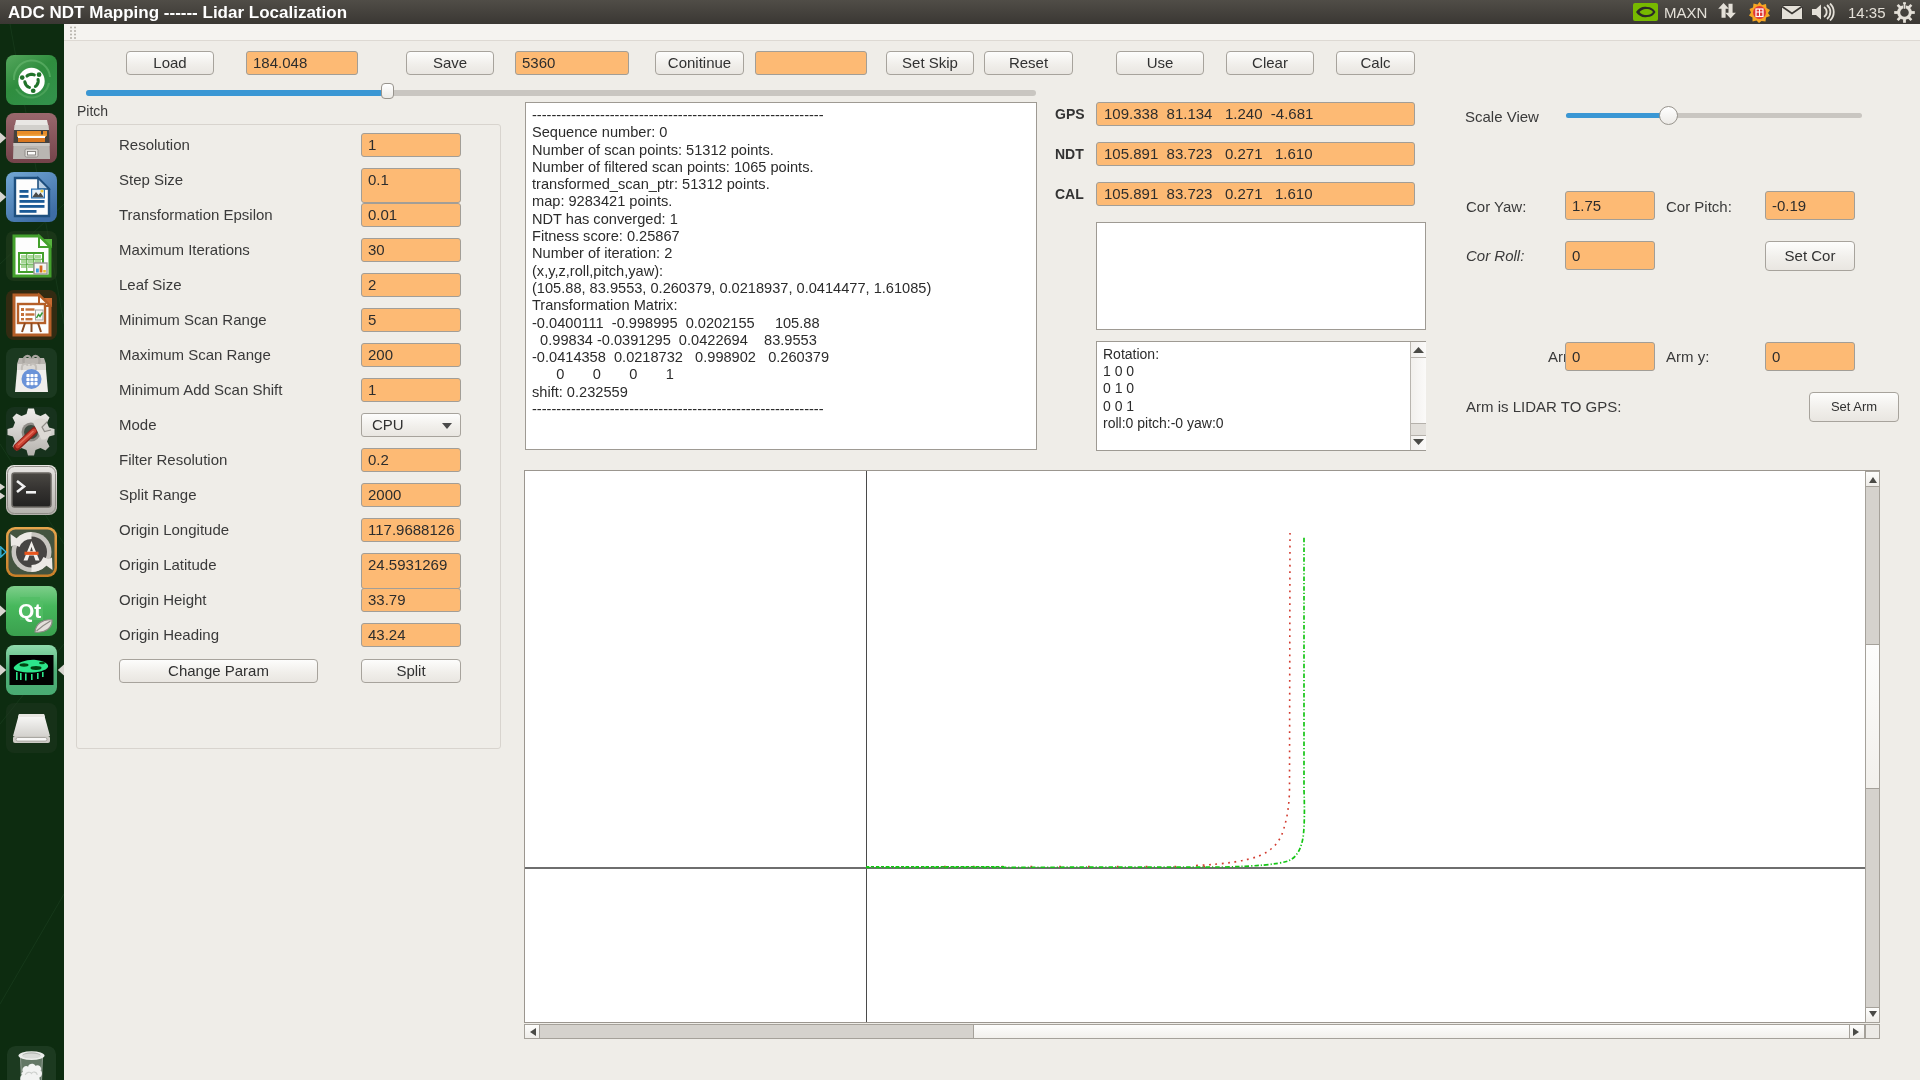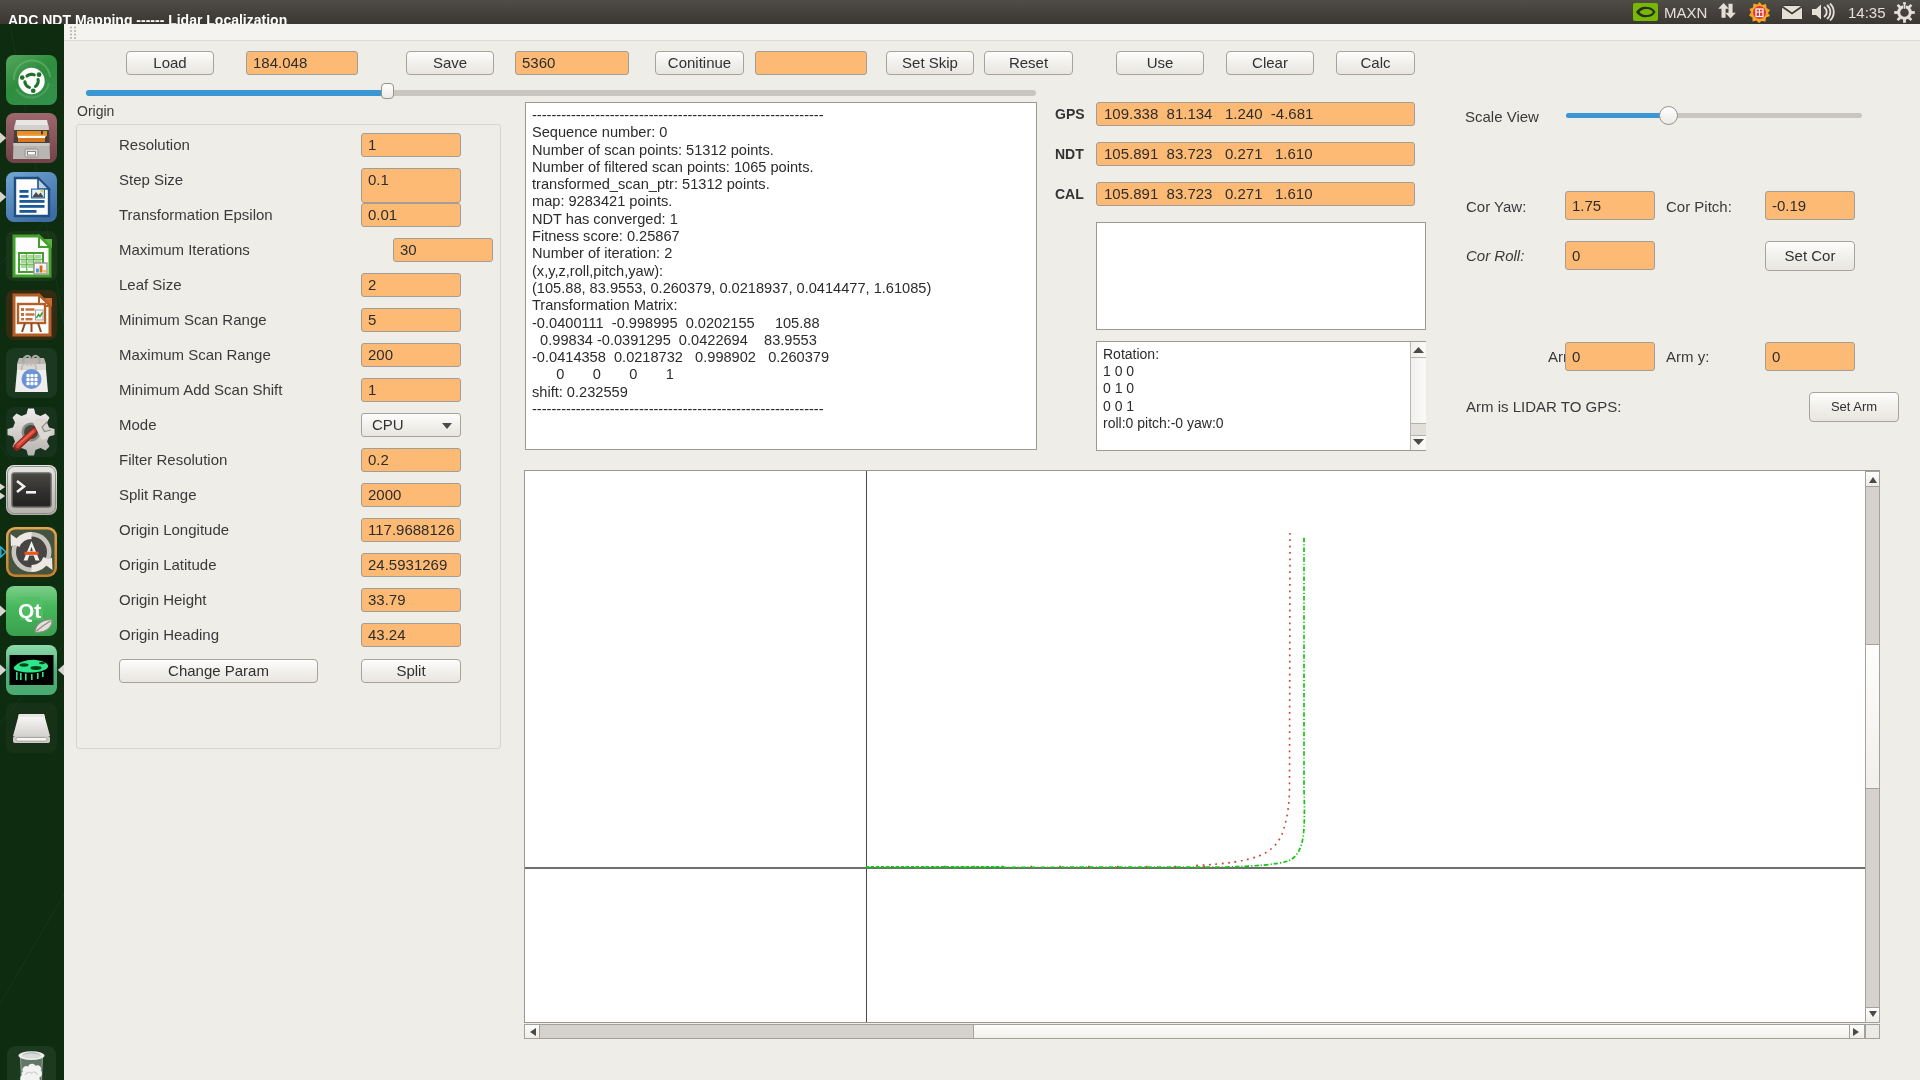--- a/index.html
+++ b/index.html
@@ -1,20 +1,20 @@
 <!DOCTYPE html>
 <html><head>
 <meta charset="utf-8">
 <style>
 * { margin:0; padding:0; box-sizing:border-box; }
 html,body { width:1920px; height:1080px; overflow:hidden; }
 body { font-family:"Liberation Sans", sans-serif; background:#efede8; position:relative; }
 .abs { position:absolute; }
 #panel { position:absolute; left:0; top:0; width:1920px; height:24px; background:linear-gradient(#504d47,#3a3733); }
-#panel .title { position:absolute; left:8px; top:3px; color:#ffffff; font-size:14px; font-weight:bold;margin-top:9px; }
+#panel .title { position:absolute; left:8px; top:3px; color:#ffffff; font-size:17px; font-weight:bold; }
 .tray { position:absolute; top:4px; color:#e4e0d8; font-size:15px; }
 #launcher { position:absolute; left:0; top:24px; width:64px; height:1056px; background:#0d2c10; overflow:hidden; }
 .licon { position:absolute; left:6px; width:51px; height:50px; z-index:1; }
 .btn { position:absolute; background:linear-gradient(#fdfdfc,#f1efeb 55%,#e9e6e1); border:1px solid #a7a39c; border-radius:4px; color:#313131; font-size:15px; text-align:center; }
 .inp { position:absolute; background:#fdba74; border:1px solid #a29e97; border-radius:3px; color:#2d2d2d; font-size:15px; white-space:nowrap; overflow:hidden; }
 .lbl { position:absolute; color:#3a3a3a; font-size:15px; white-space:nowrap; }
 .whitebox { position:absolute; background:#fff; border:1px solid #9e9a93; }
 </style>
 </head>
 <body>
@@ -362,51 +362,51 @@
 <div class="btn" style="left:655px;top:51px;width:89px;height:24px;line-height:22px;font-size:15px;">Conitinue</div>
 <div class="inp" style="left:755px;top:51px;width:112px;height:24px;line-height:22px;padding-left:6px;font-size:15px;"></div>
 <div class="btn" style="left:886px;top:51px;width:88px;height:24px;line-height:22px;font-size:15px;">Set Skip</div>
 <div class="btn" style="left:984px;top:51px;width:89px;height:24px;line-height:22px;font-size:15px;">Reset</div>
 <div class="btn" style="left:1116px;top:51px;width:88px;height:24px;line-height:22px;font-size:15px;">Use</div>
 <div class="btn" style="left:1226px;top:51px;width:88px;height:24px;line-height:22px;font-size:15px;">Clear</div>
 <div class="btn" style="left:1336px;top:51px;width:79px;height:24px;line-height:22px;font-size:15px;">Calc</div>
 <div class="abs" style="left:86px;top:90px;width:950px;height:6px;background:#c9c6c1;border-radius:3px;"></div>
 <div class="abs" style="left:86px;top:90px;width:297px;height:6px;background:#3a97d4;border-radius:3px;"></div>
 <div class="abs" style="left:381px;top:83px;width:13px;height:16px;background:linear-gradient(#ffffff,#eceae6);border:1px solid #98948d;border-radius:4px;"></div>
-<div class="lbl" style="left:77px;top:103px;font-size:14px;">Origin</div>
+<div class="lbl" style="left:77px;top:103px;font-size:14px;">Pitch</div>
 <div class="abs" style="left:76px;top:124px;width:425px;height:625px;border:1px solid #d8d4ce;border-radius:3px;"></div>
 <div class="lbl" style="left:119px;top:133px;line-height:24px;">Resolution</div>
 <div class="inp" style="left:361px;top:133px;width:100px;height:24px;line-height:22px;padding-left:6px;font-size:15px;">1</div>
 <div class="lbl" style="left:119px;top:168px;line-height:24px;">Step Size</div>
 <div class="inp" style="left:361px;top:168px;width:100px;height:35px;line-height:22px;padding-left:6px;font-size:15px;">0.1</div>
 <div class="lbl" style="left:119px;top:203px;line-height:24px;">Transformation Epsilon</div>
 <div class="inp" style="left:361px;top:203px;width:100px;height:24px;line-height:22px;padding-left:6px;font-size:15px;">0.01</div>
 <div class="lbl" style="left:119px;top:238px;line-height:24px;">Maximum Iterations</div>
-<div class="inp" style="left:361px;top:238px;width:100px;height:24px;line-height:22px;padding-left:6px;font-size:15px;margin-left:32px;">30</div>
+<div class="inp" style="left:361px;top:238px;width:100px;height:24px;line-height:22px;padding-left:6px;font-size:15px;">30</div>
 <div class="lbl" style="left:119px;top:273px;line-height:24px;">Leaf Size</div>
 <div class="inp" style="left:361px;top:273px;width:100px;height:24px;line-height:22px;padding-left:6px;font-size:15px;">2</div>
 <div class="lbl" style="left:119px;top:308px;line-height:24px;">Minimum Scan Range</div>
 <div class="inp" style="left:361px;top:308px;width:100px;height:24px;line-height:22px;padding-left:6px;font-size:15px;">5</div>
 <div class="lbl" style="left:119px;top:343px;line-height:24px;">Maximum Scan Range</div>
 <div class="inp" style="left:361px;top:343px;width:100px;height:24px;line-height:22px;padding-left:6px;font-size:15px;">200</div>
 <div class="lbl" style="left:119px;top:378px;line-height:24px;">Minimum Add Scan Shift</div>
 <div class="inp" style="left:361px;top:378px;width:100px;height:24px;line-height:22px;padding-left:6px;font-size:15px;">1</div>
 <div class="lbl" style="left:119px;top:413px;line-height:24px;">Mode</div>
 <div class="btn" style="left:361px;top:413px;width:100px;height:24px;line-height:22px;text-align:left;padding-left:10px;border-radius:3px;">CPU
 <svg class="abs" style="right:8px;top:9px" width="10" height="6" viewBox="0 0 10 6">
       <path d="M0 0 L10 0 L5 6 Z" fill="#4a4a4a"></path>
     </svg></div>
 <div class="lbl" style="left:119px;top:448px;line-height:24px;">Filter Resolution</div>
 <div class="inp" style="left:361px;top:448px;width:100px;height:24px;line-height:22px;padding-left:6px;font-size:15px;">0.2</div>
 <div class="lbl" style="left:119px;top:483px;line-height:24px;">Split Range</div>
 <div class="inp" style="left:361px;top:483px;width:100px;height:24px;line-height:22px;padding-left:6px;font-size:15px;">2000</div>
 <div class="lbl" style="left:119px;top:518px;line-height:24px;">Origin Longitude</div>
 <div class="inp" style="left:361px;top:518px;width:100px;height:24px;line-height:22px;padding-left:6px;font-size:15px;">117.9688126</div>
 <div class="lbl" style="left:119px;top:553px;line-height:24px;">Origin Latitude</div>
-<div class="inp" style="left:361px;top:553px;width:100px;height:24px;line-height:22px;padding-left:6px;font-size:15px;">24.5931269</div>
+<div class="inp" style="left:361px;top:553px;width:100px;height:36px;line-height:22px;padding-left:6px;font-size:15px;">24.5931269</div>
 <div class="lbl" style="left:119px;top:588px;line-height:24px;">Origin Height</div>
 <div class="inp" style="left:361px;top:588px;width:100px;height:24px;line-height:22px;padding-left:6px;font-size:15px;">33.79</div>
 <div class="lbl" style="left:119px;top:623px;line-height:24px;">Origin Heading</div>
 <div class="inp" style="left:361px;top:623px;width:100px;height:24px;line-height:22px;padding-left:6px;font-size:15px;">43.24</div>
 <div class="btn" style="left:119px;top:659px;width:199px;height:24px;line-height:22px;font-size:15px;">Change Param</div>
 <div class="btn" style="left:361px;top:659px;width:100px;height:24px;line-height:22px;font-size:15px;">Split</div>
 <div class="whitebox" style="left:525px;top:102px;width:512px;height:348px;"></div>
 <div class="abs" style="left:532px;top:107px;width:504px;font-size:14.6px;color:#2b2b2b;line-height:17.3px;letter-spacing:0px;">------------------------------------------------------------<br>Sequence number: 0<br>Number of scan points: 51312 points.<br>Number of filtered scan points: 1065 points.<br>transformed_scan_ptr: 51312 points.<br>map: 9283421 points.<br>NDT has converged: 1<br>Fitness score: 0.25867<br>Number of iteration: 2<br>(x,y,z,roll,pitch,yaw):<br>(105.88, 83.9553, 0.260379, 0.0218937, 0.0414477, 1.61085)<br>Transformation Matrix:<br>-0.0400111&nbsp; -0.998995&nbsp; 0.0202155&nbsp;&nbsp;&nbsp;&nbsp;&nbsp;105.88<br>&nbsp;&nbsp;0.99834&nbsp;-0.0391295&nbsp; 0.0422694&nbsp;&nbsp;&nbsp;&nbsp;83.9553<br>-0.0414358&nbsp; 0.0218732&nbsp;&nbsp; 0.998902&nbsp;&nbsp;&nbsp;0.260379<br>&nbsp;&nbsp;&nbsp;&nbsp;&nbsp;&nbsp;0&nbsp;&nbsp;&nbsp;&nbsp;&nbsp;&nbsp;&nbsp;0&nbsp;&nbsp;&nbsp;&nbsp;&nbsp;&nbsp;&nbsp;0&nbsp;&nbsp;&nbsp;&nbsp;&nbsp;&nbsp;&nbsp;1<br>shift: 0.232559<br>------------------------------------------------------------</div>
 <div class="lbl" style="left:1055px;top:102px;line-height:24px;font-weight:bold;font-size:14px;color:#333;">GPS</div>
 <div class="inp" style="left:1096px;top:102px;width:319px;height:24px;line-height:22px;padding-left:7px;">109.338&nbsp;&nbsp;81.134&nbsp;&nbsp; 1.240&nbsp;&nbsp;-4.681</div>

